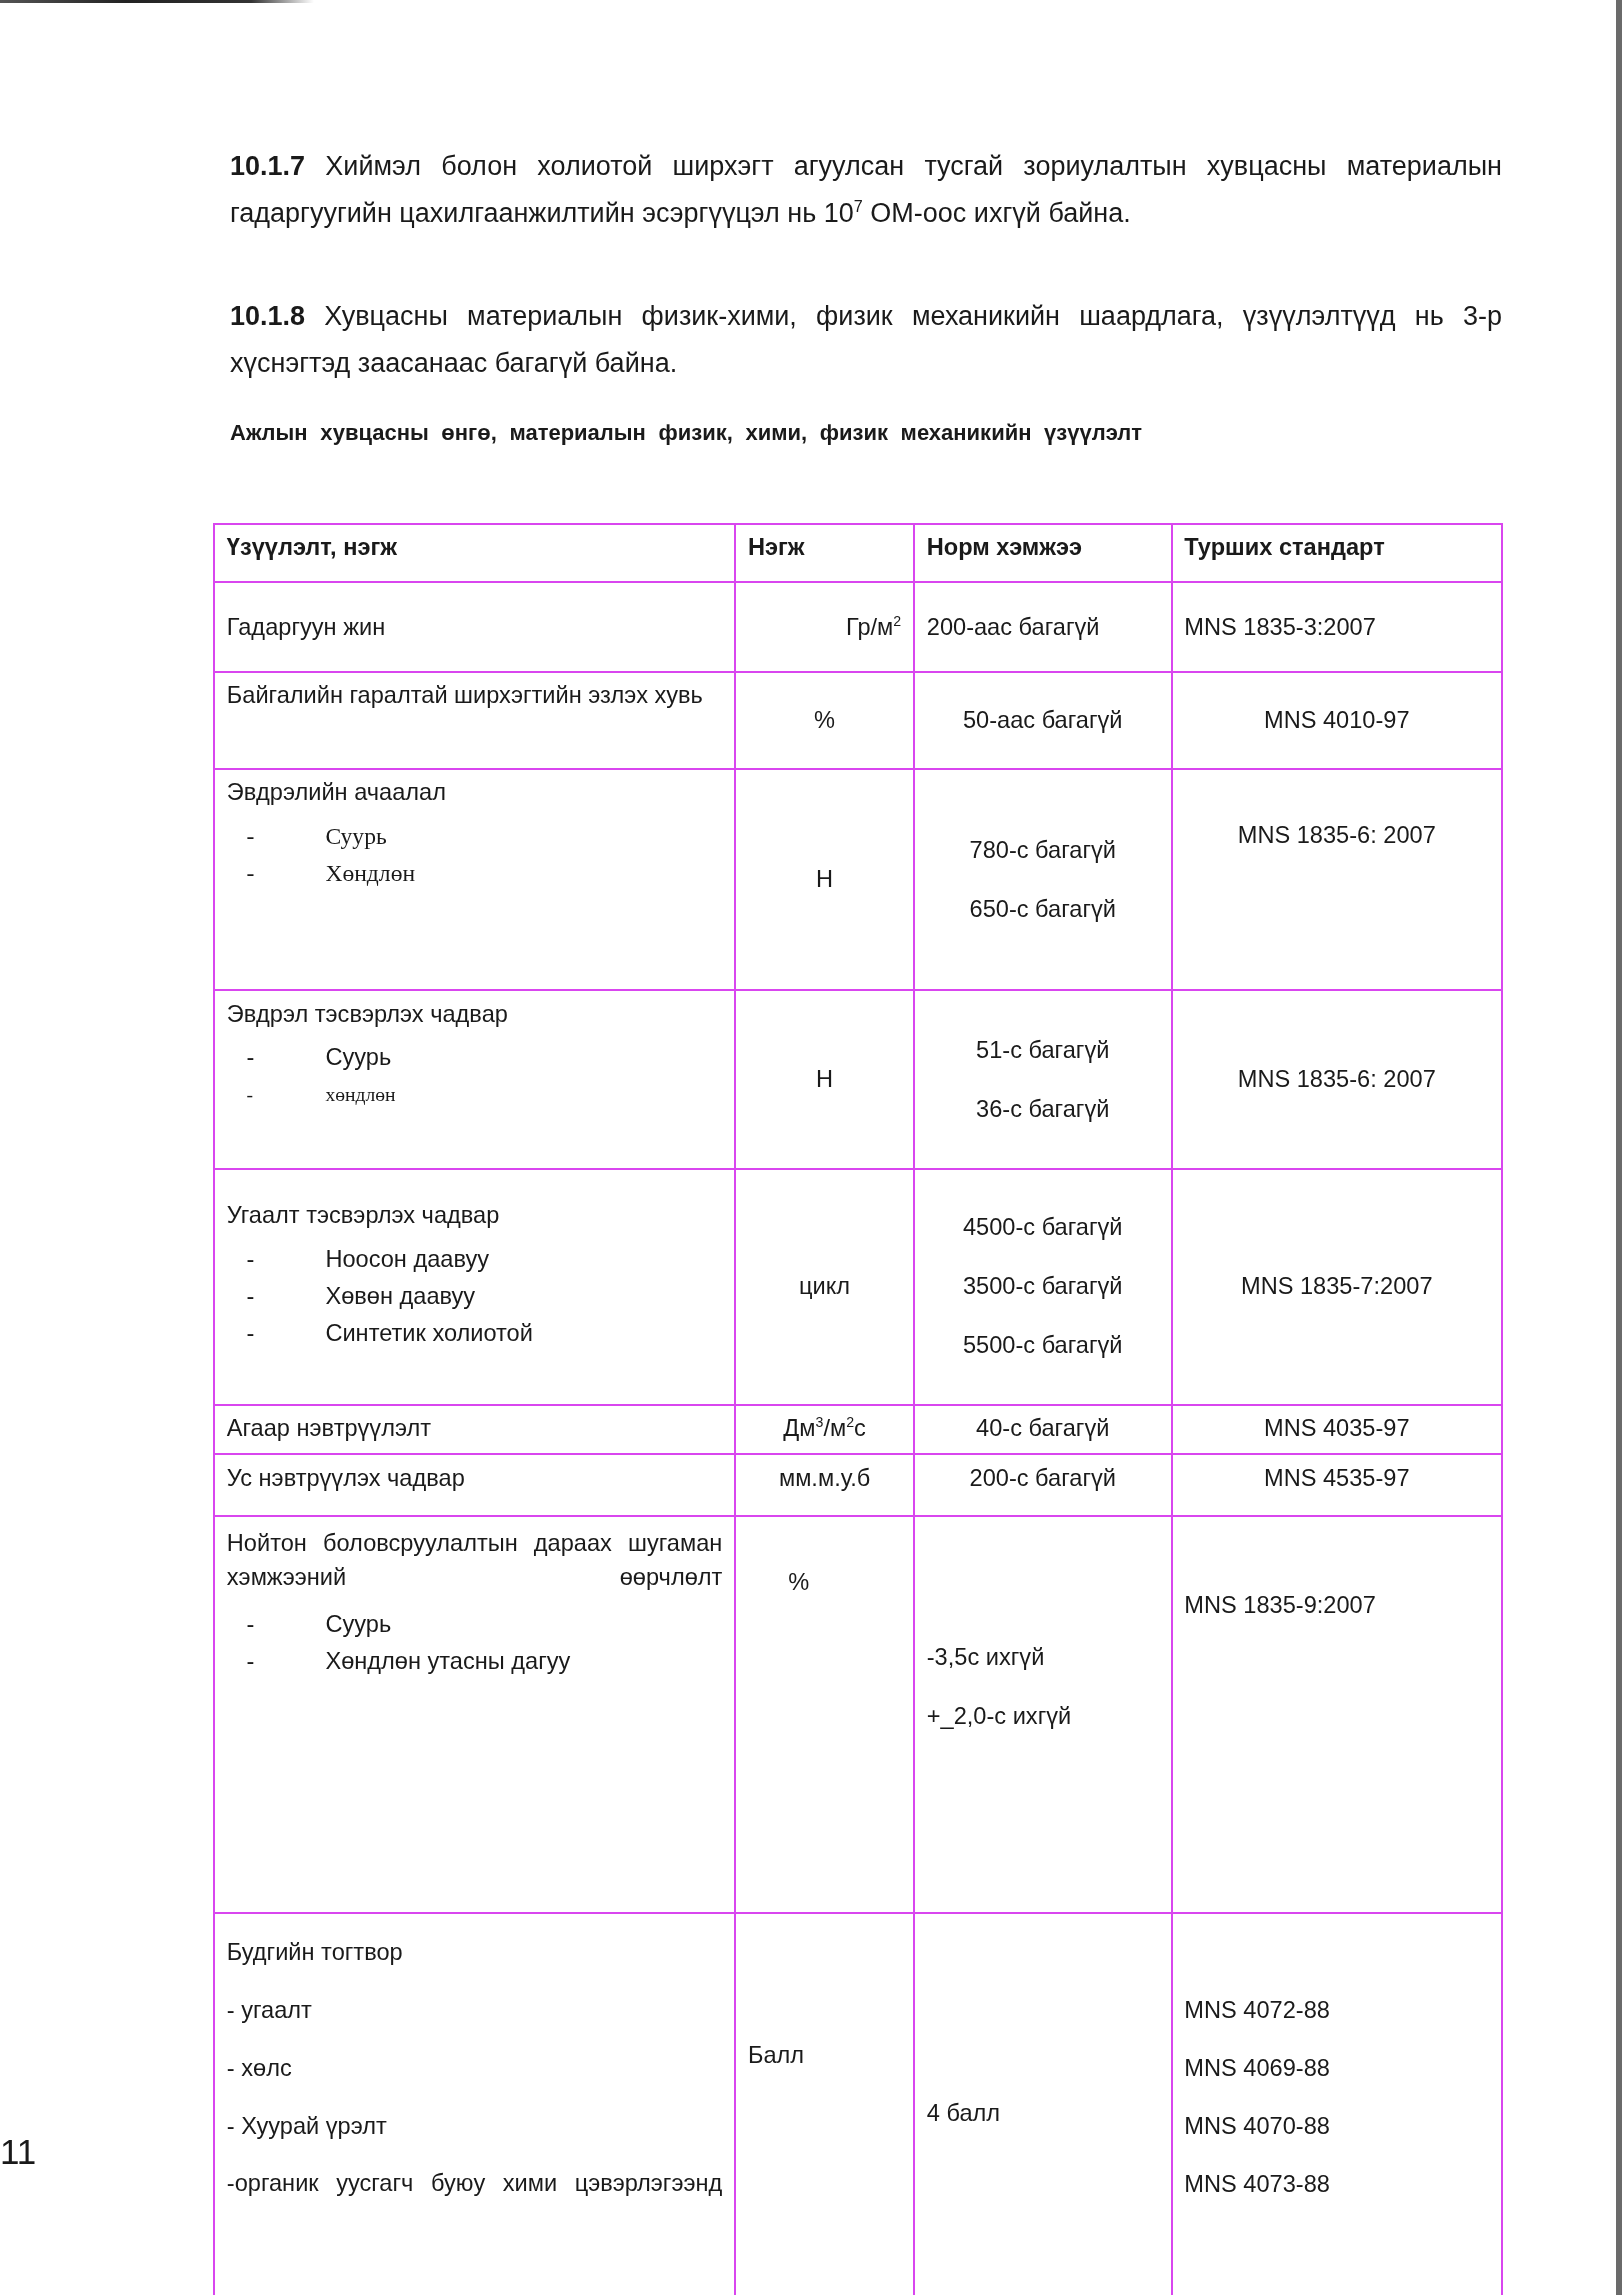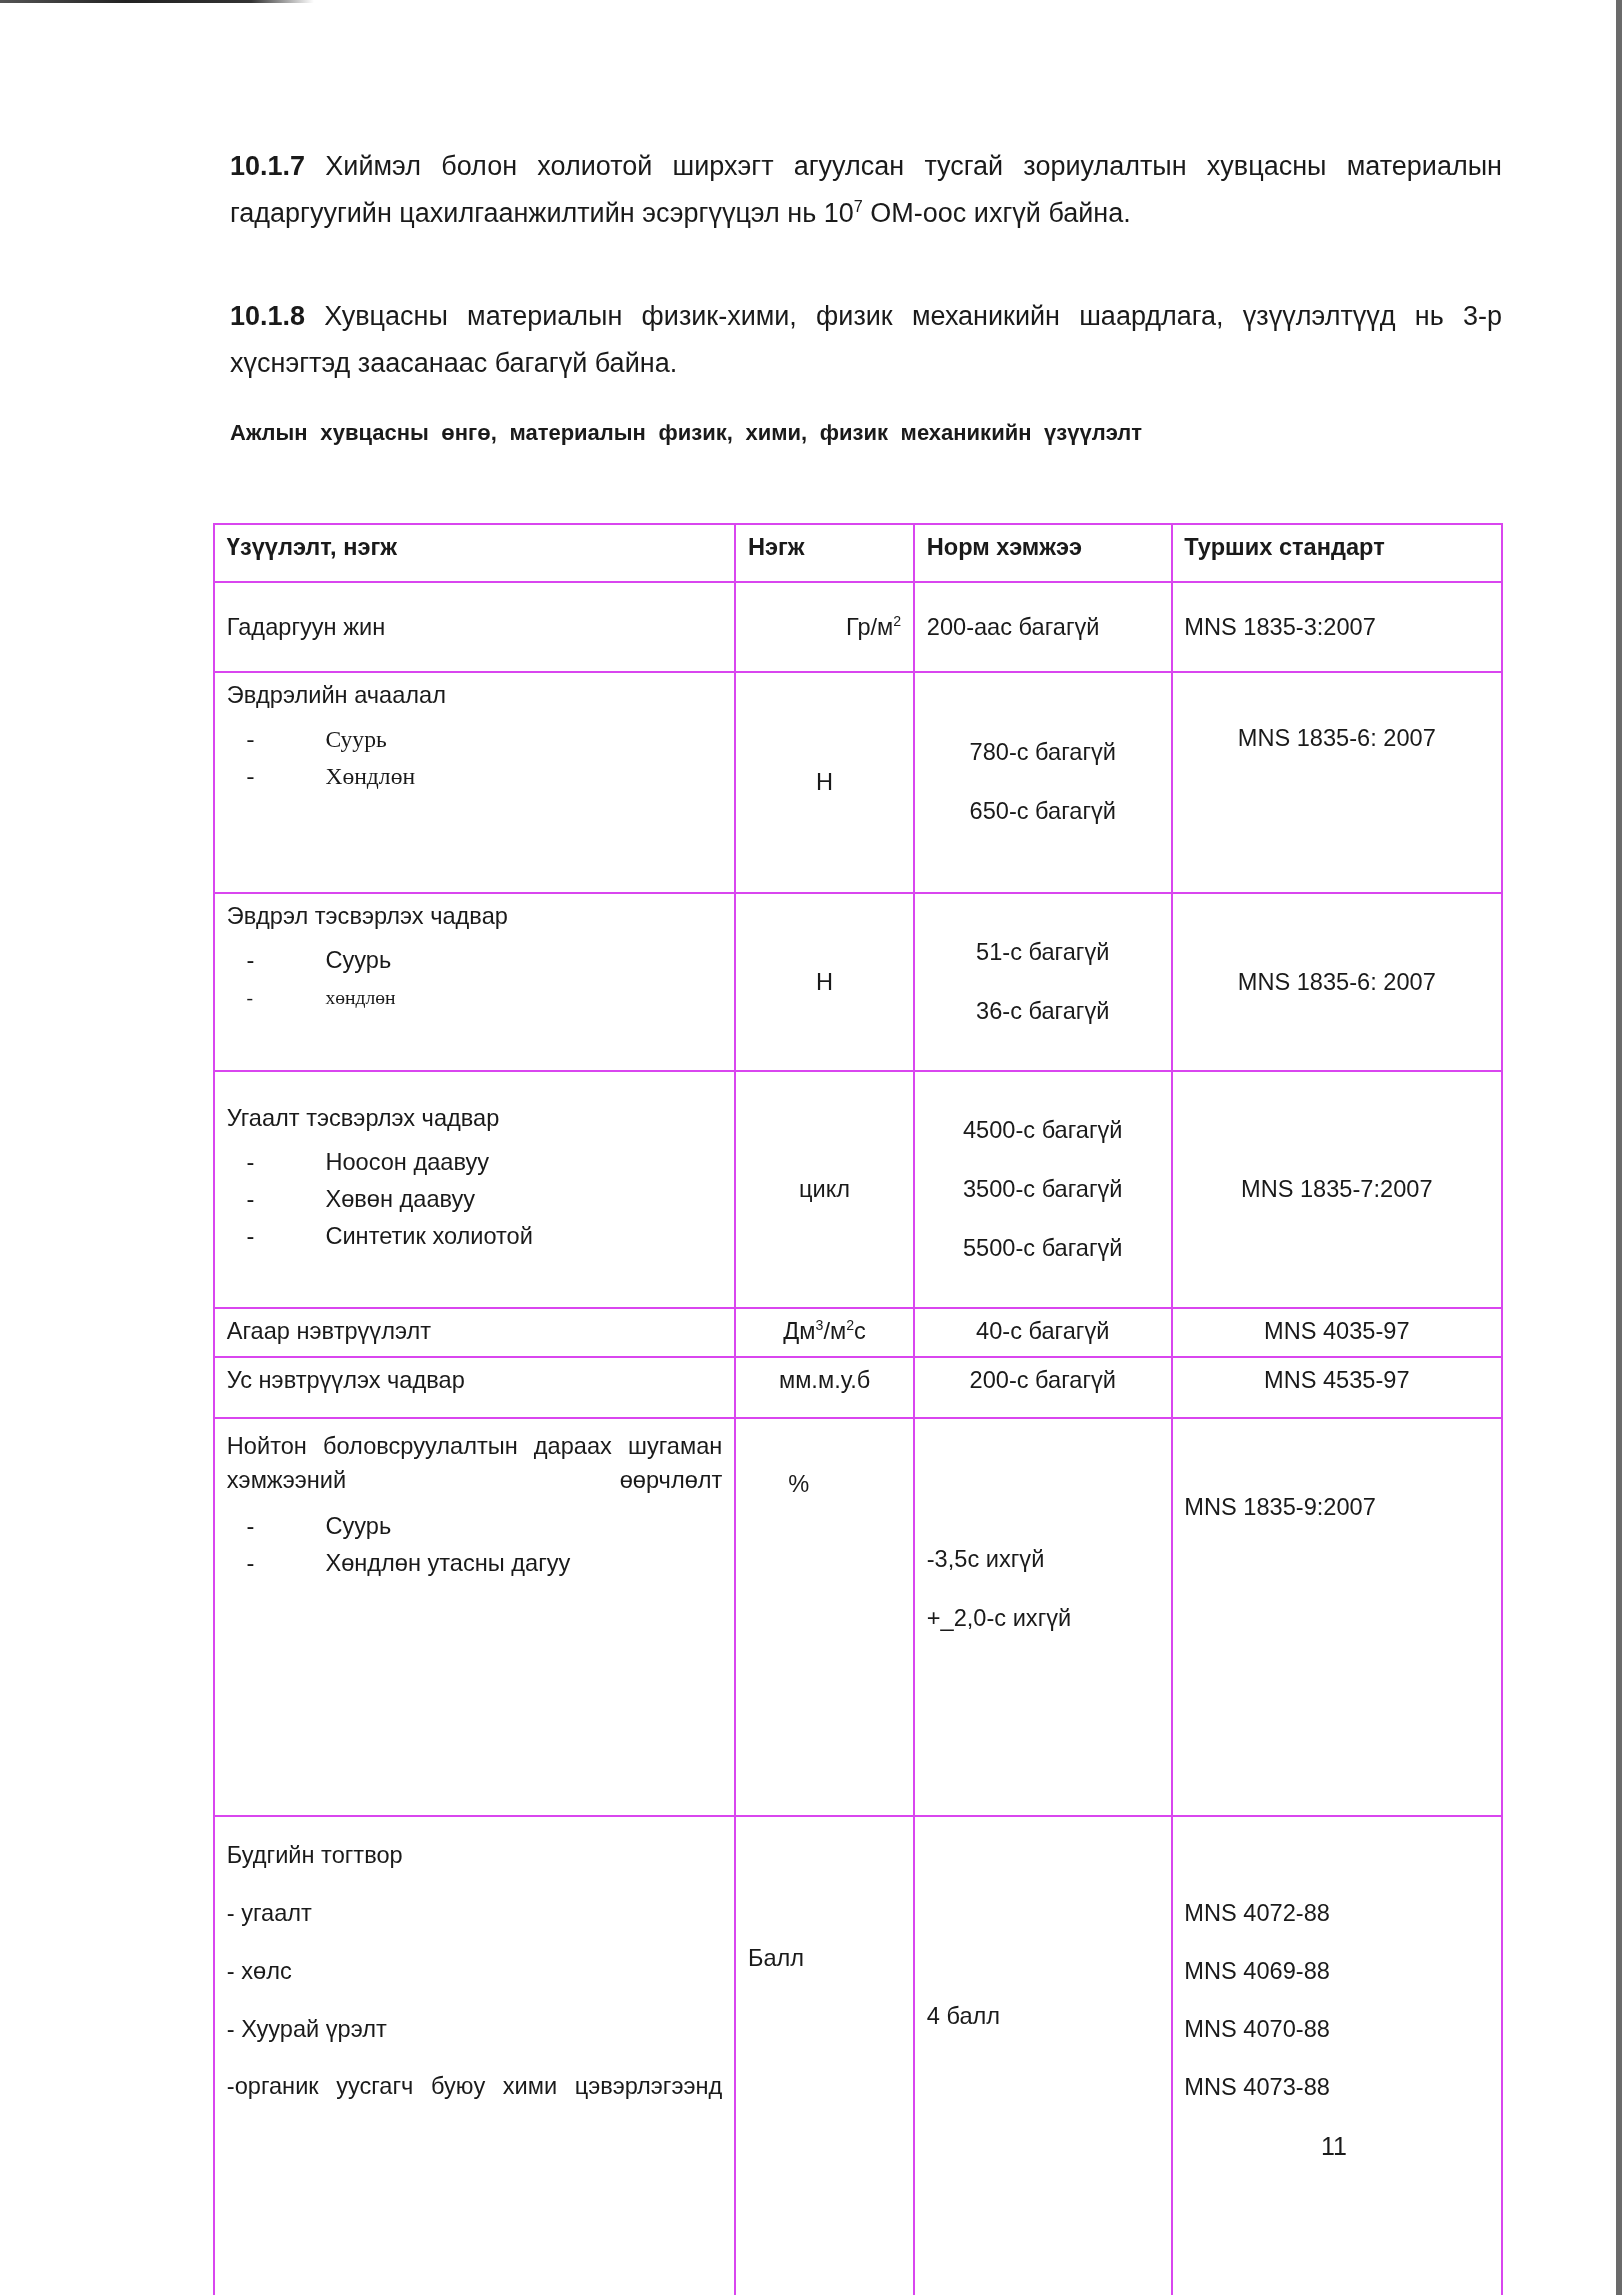--- a/index.html
+++ b/index.html
@@ -36,22 +36,22 @@
   .r-dye td { height: 327px; }
   .center { text-align: center !important; }
   .vmid { vertical-align: middle !important; }
   .sub { list-style: none; margin: 11.8px 0 0 0; padding: 0 0 0 19.6px; }
   .sub li { line-height: 37px; position: relative; padding-left: 79px; }
   .sub li .dash { position: absolute; left: 0; }
   .serif { font-family: "Liberation Serif", serif; }
   .stack div { line-height: 59px; }
   .just { text-align: justify; text-align-last: justify; display: block; }
   .dye-lines div { line-height: 58px; }
-  .page-num { position: absolute; left: 0; width: 1347px; top: 2132px; text-align: right;
-              font-size: 25px; }
+  .page-num { position: absolute; left: 0; width: 1347px; top: 2132px; text-align: left;
+              font-size: 35px; }
 </style>
 </head>
 <body>
 
 <div class="scan-edge-top"></div>
 <div class="scan-edge-right"></div>
 
 <p class="para" id="p1" style="margin:0">
   <b>10.1.7</b>
   <span>Хиймэл болон холиотой ширхэгт агуулсан тусгай зориулалтын хувцасны материалын  гадаргуугийн цахилгаанжилтийн эсэргүүцэл нь 10</span><sup>7</sup><span>  ОМ-оос ихгүй байна.</span>
@@ -81,20 +81,26 @@
   </thead>
   <tbody>
 
     <tr class="r-weight">
       <td class="vmid"><span>Гадаргуун жин</span></td>
       <td class="vmid" style="text-align:right"><span>Гр/м</span><sup>2</sup></td>
       <td class="vmid"><span>200-аас багагүй</span></td>
       <td class="vmid"><span>MNS 1835-3:2007</span></td>
     </tr>
 
+    <tr class="r-natural">
+      <td><span>Байгалийн гаралтай ширхэгтийн эзлэх хувь</span></td>
+      <td class="center vmid"><span>%</span></td>
+      <td class="center vmid"><span>50-аас багагүй</span></td>
+      <td class="center vmid"><span>MNS 4010-97</span></td>
+    </tr>
 
     <tr class="r-break">
       <td>
         <div>Эвдрэлийн ачаалал</div>
         <ul class="sub serif">
           <li><span class="dash">-</span><span>Суурь</span></li>
           <li><span class="dash">-</span><span>Хөндлөн</span></li>
         </ul>
       </td>
       <td class="center vmid"><span>Н</span></td>

